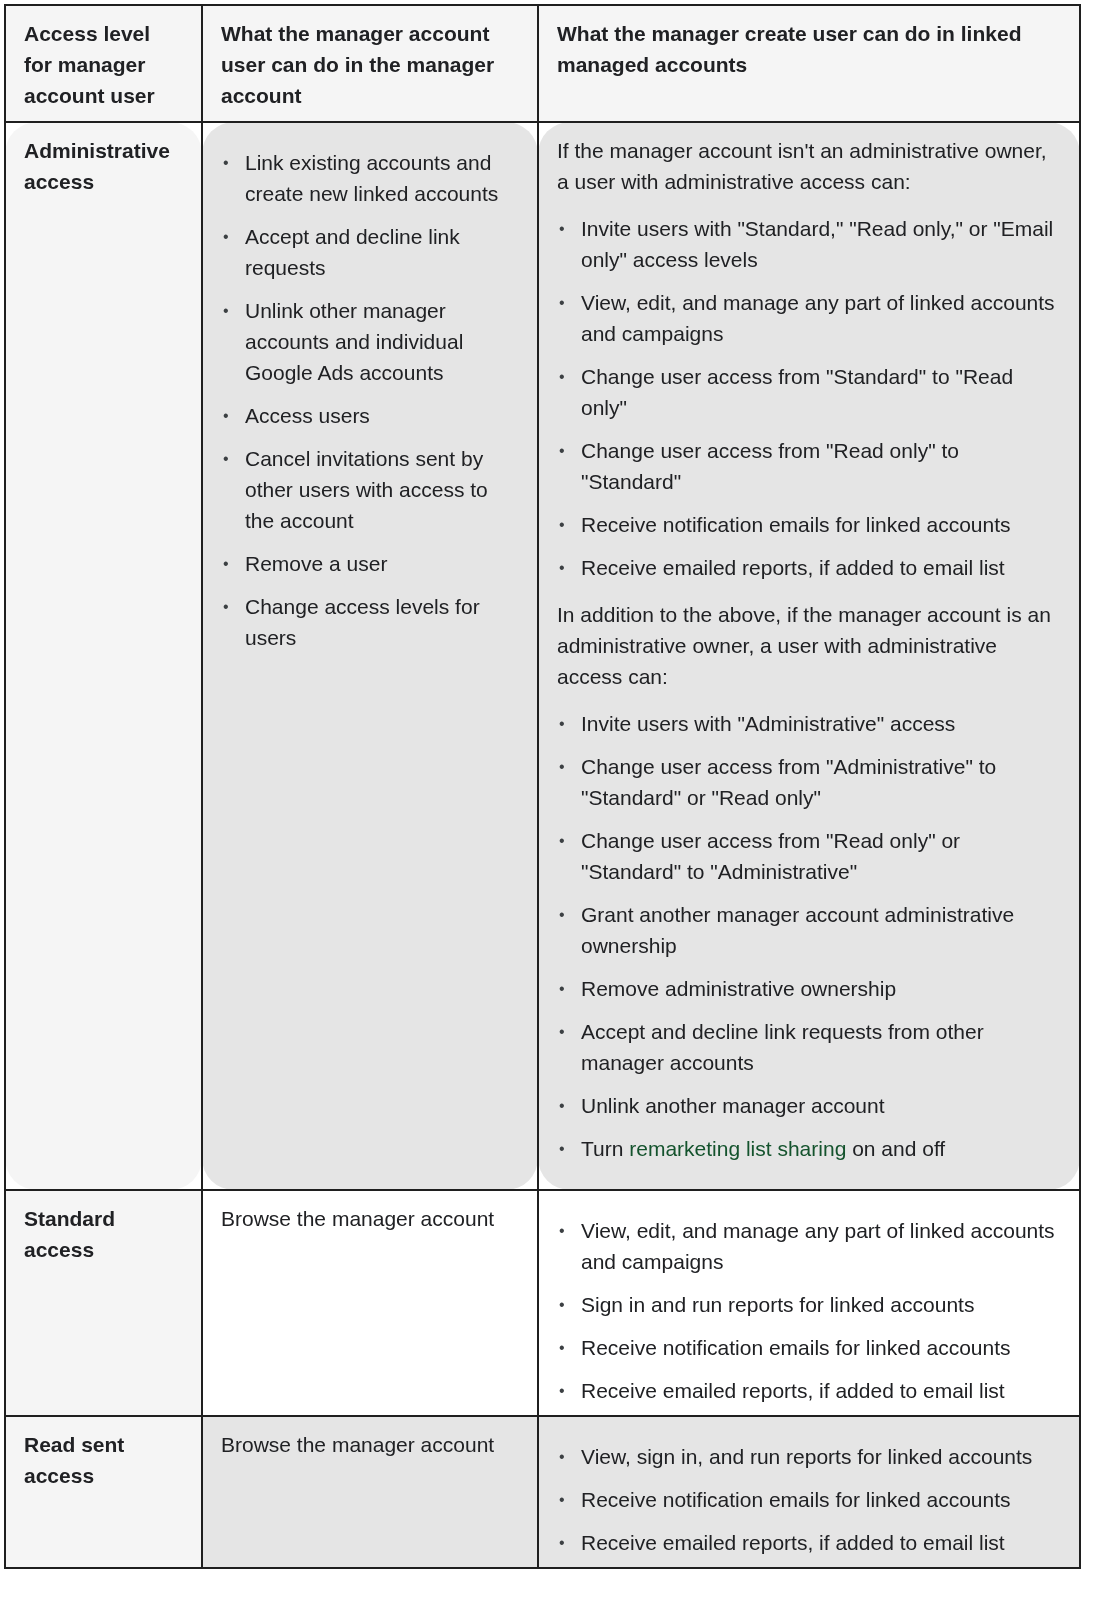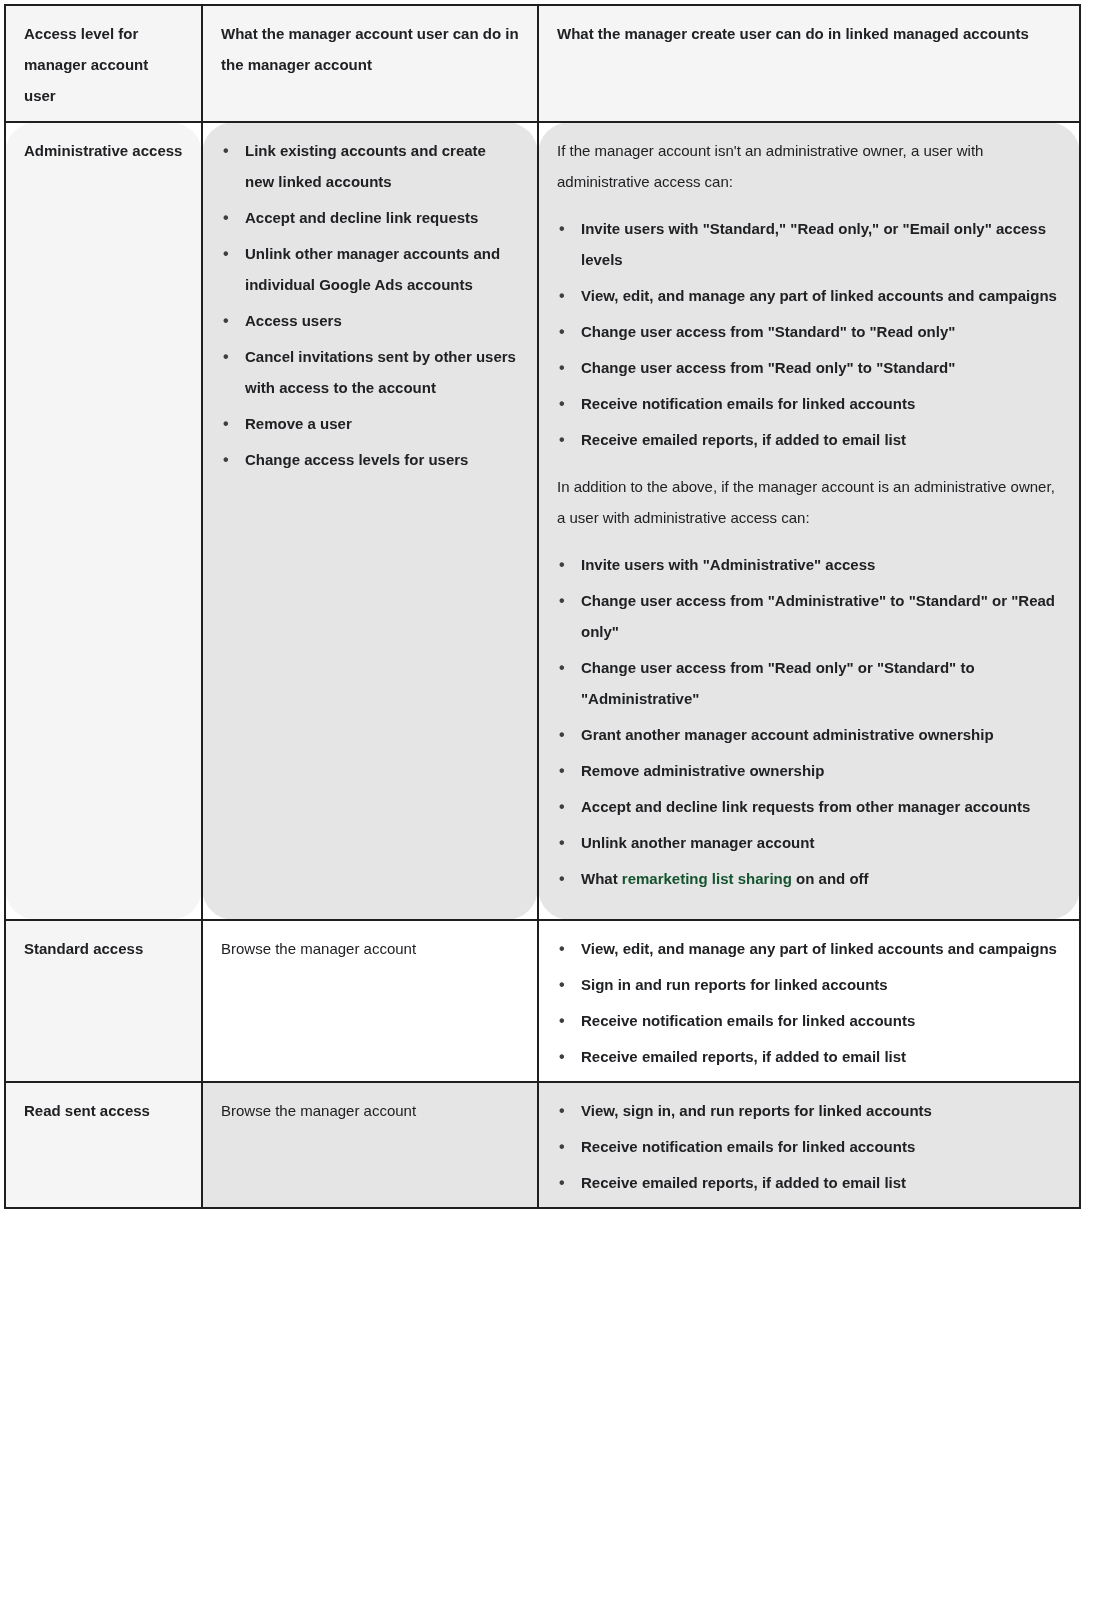--- a/index.html
+++ b/index.html
@@ -4,29 +4,29 @@
 <style>
   html, body { margin: 0; padding: 0; background: #ffffff; }
   body { width: 1104px; height: 1600px; position: relative; overflow: hidden;
          font-family: "Liberation Sans", "DejaVu Sans", sans-serif; color: #202124; }
   table.access-table {
     position: absolute; left: 4px; top: 4px;
     width: 1075px; border-collapse: collapse; table-layout: fixed;
   }
   table.access-table td, table.access-table th {
     border: 2px solid #1f1f1f; vertical-align: top; text-align: left;
-    padding: 12px 18px 10px 18px; font-size: 15px; line-height: 31px;
+    padding: 12px 18px 10px 18px; font-size: 21px; line-height: 31px;
   }
   col.c1 { width: 197px; } col.c2 { width: 336px; } col.c3 { width: 542px; }
   thead th { background: #f5f5f5; font-weight: bold; font-size: 19px; line-height: 31px; padding-bottom: 8px; }
   td.level { background: #f5f5f5; font-weight: bold; font-size: 19px; }
   tr.shaded td.content { background: #e5e5e5; }
   tr.plain td.content { background: #ffffff; }
   ul { margin: 0; padding: 0 0 0 24px; list-style: none; }
-  ul li { position: relative; margin: 0 0 5px 0; font-weight: bold; }
+  ul li { position: relative; margin: 12px 0 5px 0; }
   ul li::before { content: "\2022"; position: absolute; left: -22px; top: 0; color: #3c4043; font-size: 16px; }
   p { margin: 0 0 16px 0; }
   ul + p { margin-top: 16px; }
   p + ul { margin-top: 0; }
   .link { color: #14532d; text-decoration: none; cursor: pointer; }
   tr.admin td { padding-bottom: 20px; border-radius: 32px; }
   tr.std td, tr.ro td { padding-bottom: 4px; }
   tr.em td { padding-bottom: 18px; }
 </style>
 </head>
@@ -72,21 +72,21 @@
         </ul>
         <p>In addition to the above, if the manager account is an administrative owner, a user with administrative access can:</p>
         <ul>
           <li>Invite users with "Administrative" access</li>
           <li>Change user access from "Administrative" to "Standard" or "Read only"</li>
           <li>Change user access from "Read only" or "Standard" to "Administrative"</li>
           <li>Grant another manager account administrative ownership</li>
           <li>Remove administrative ownership</li>
           <li>Accept and decline link requests from other manager accounts</li>
           <li>Unlink another manager account</li>
-          <li><span>What </span><a class="link">remarketing list sharing</a><span> on and off</span></li>
+          <li><span>Turn </span><a class="link">remarketing list sharing</a><span> on and off</span></li>
         </ul>
       </td>
     </tr>
 
     <tr class="plain std">
       <td class="level">Standard access</td>
       <td class="content">Browse the manager account</td>
       <td class="content">
         <ul>
           <li>View, edit, and manage any part of linked accounts and campaigns</li>

